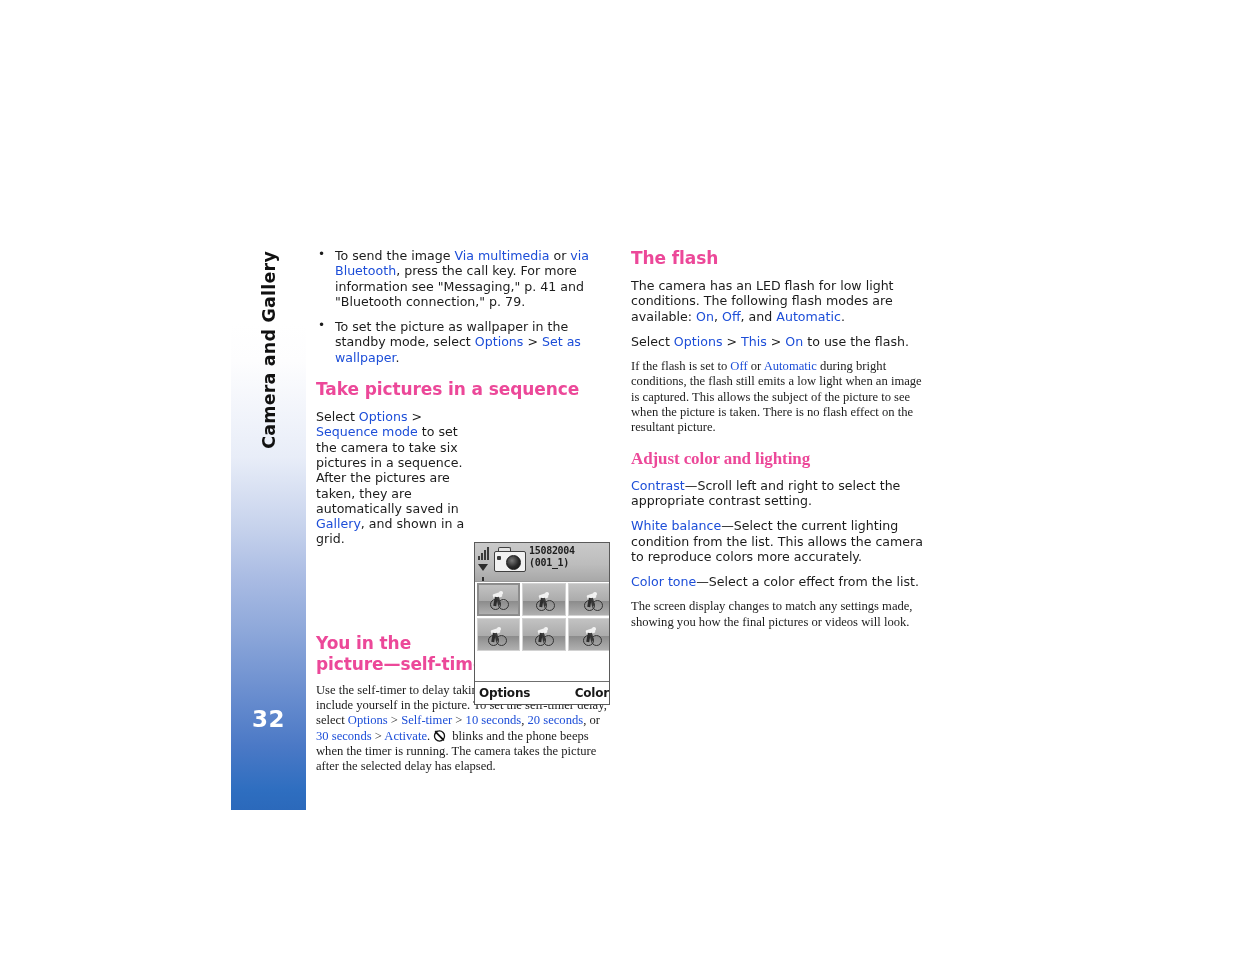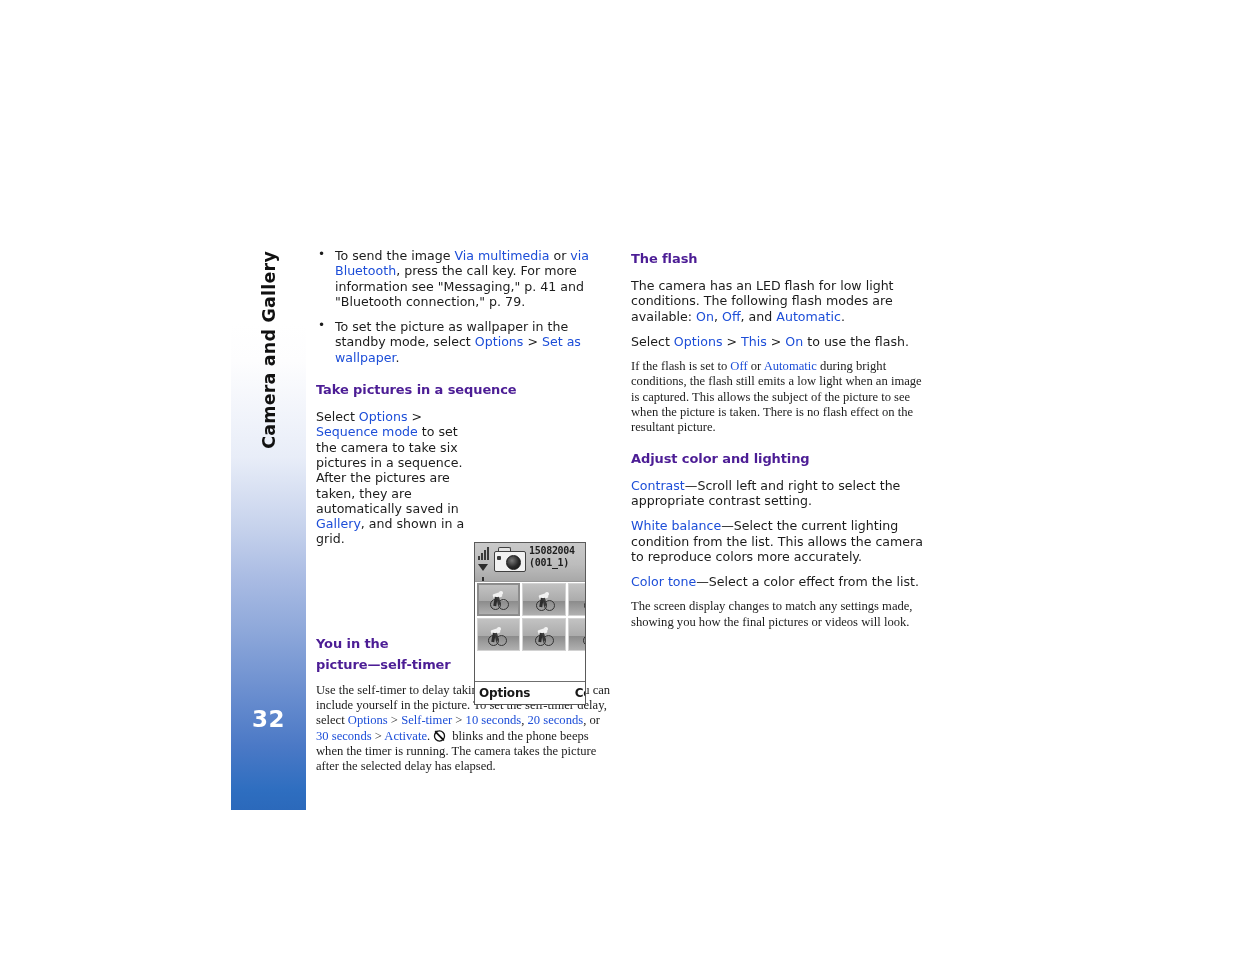--- a/index.html
+++ b/index.html
@@ -98,44 +98,44 @@
   .bullets li:before {
     content: "\2022";
     position: absolute;
     left: 2px;
     top: -1px;
     font-size: 12px;
     color: #1c1c1c;
   }
 
   h2 {
-    font-size: 13px;
+    font-size: 17px;
     line-height: 21px;
     font-weight: bold;
     margin: 0 0 9px 0;
-    color: #4c1d95;
+    color: #ec4899;
     letter-spacing: -0.1px;
   }
-  h2.spaced-top { margin-top: 4px; }
+  h2.spaced-top { margin-top: 4px; font-family: Liberation Serif, serif; }
   h2.two-line { margin-bottom: 8px; }
 
   .lnk { color: #1d4ed8; }
 
   
   .seq-block { position: relative; }
   .seq-text {
     width: 155px;
   }
 
   
   .phone-shot {
     position: absolute;
     left: 158px;
     top: 133px;
-    width: 112px;
+    width: 136px;
     height: 163px;
     border: 1px solid #5a5a5a;
     background: #ffffff;
     box-sizing: border-box;
     overflow: hidden;
   }
   .ps-header {
     position: relative;
     height: 38px;
     background: linear-gradient(to bottom, #c9c9c9 0%, #bdbdbd 55%, #a8a8a8 100%);

